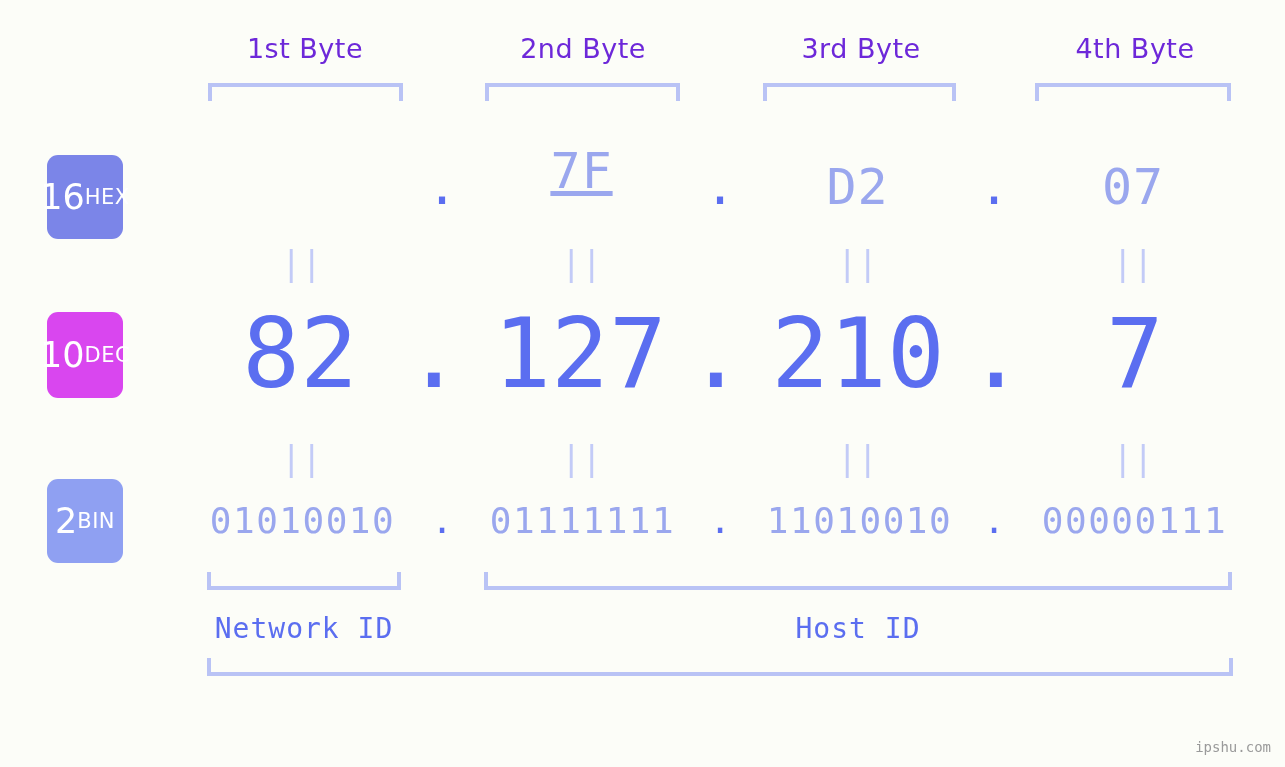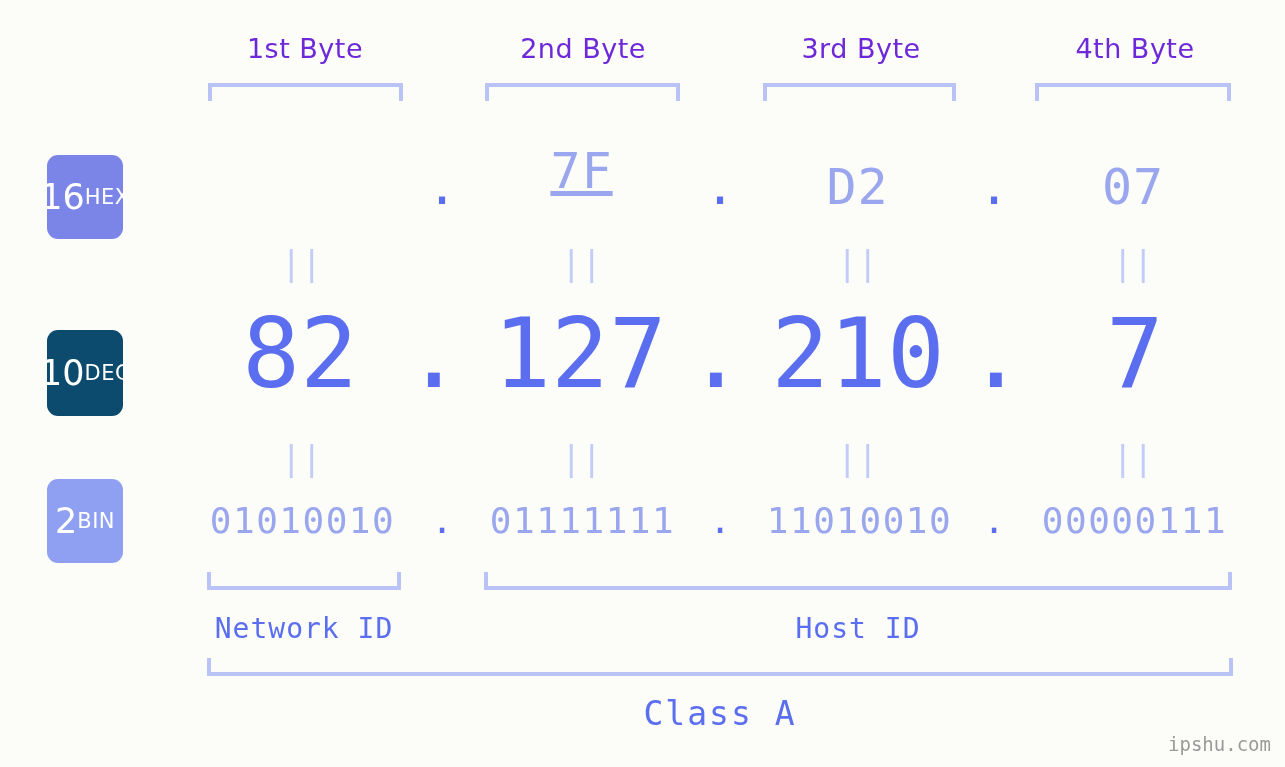--- a/index.html
+++ b/index.html
@@ -113,21 +113,21 @@
     font-size:33px;
     color:#5b6ef0;
     text-align:center;
     white-space:nowrap;
     letter-spacing:2px;
   }
 
   .watermark{
     position:absolute;
     right:14px;bottom:12px;
-    font-size:19px;
+    font-size:14px;
     color:#9a9a9a;
     font-family:"DejaVu Sans Mono", monospace;
   }
 </style>
 </head>
 <body>
 
 <div class="stage">
 
   <div class="byte-head" style="left:205px;top:33px;width:200px;">1st Byte</div>
@@ -152,21 +152,21 @@
   <div class="cell hex-dot" style="left:676px;top:158px;width:88px;">.</div>
   <div class="cell hex-val" style="left:761px;top:158px;width:193px;">D2</div>
   <div class="cell hex-dot" style="left:950px;top:158px;width:88px;">.</div>
   <div class="cell hex-val" style="left:1035px;top:158px;width:196px;">07</div>
 
   <div class="eq" style="left:205px;top:243px;width:193px;">||</div>
   <div class="eq" style="left:485px;top:243px;width:193px;">||</div>
   <div class="eq" style="left:761px;top:243px;width:193px;">||</div>
   <div class="eq" style="left:1035px;top:243px;width:196px;">||</div>
 
-  <div class="badge" style="left:47px;top:330px;height:86px;background:#0c4a6e;">
+  <div class="badge" style="left:47px;top:312px;height:86px;background:#d946ef;">
     <span class="num">10</span>
     <span class="lbl">DEC</span>
   </div>
 
   <div class="cell dec-val" style="left:190px;top:298px;width:220px;">82</div>
   <div class="cell dec-dot" style="left:390px;top:298px;width:88px;">.</div>
   <div class="cell dec-val" style="left:470px;top:298px;width:220px;">127</div>
   <div class="cell dec-dot" style="left:672px;top:298px;width:88px;">.</div>
   <div class="cell dec-val" style="left:748px;top:298px;width:220px;">210</div>
   <div class="cell dec-dot" style="left:952px;top:298px;width:88px;">.</div>
@@ -190,17 +190,16 @@
   <div class="cell bin-dot" style="left:950px;top:500px;width:88px;">.</div>
   <div class="cell bin-val" style="left:1032px;top:500px;width:205px;">00000111</div>
 
   <div class="bot-bracket" style="left:207px;top:572px;width:194px;"></div>
   <div class="id-label" style="left:207px;top:612px;width:194px;">Network ID</div>
 
   <div class="bot-bracket" style="left:484px;top:572px;width:748px;"></div>
   <div class="id-label" style="left:484px;top:612px;width:748px;">Host ID</div>
 
   <div class="bot-bracket" style="left:207px;top:658px;width:1026px;"></div>
-  <div class="class-label" style="left:207px;top:694px;width:1026px;">Class A</div>
 
   <div class="watermark">ipshu.com</div>
 
 </div>
 
 </body></html>

